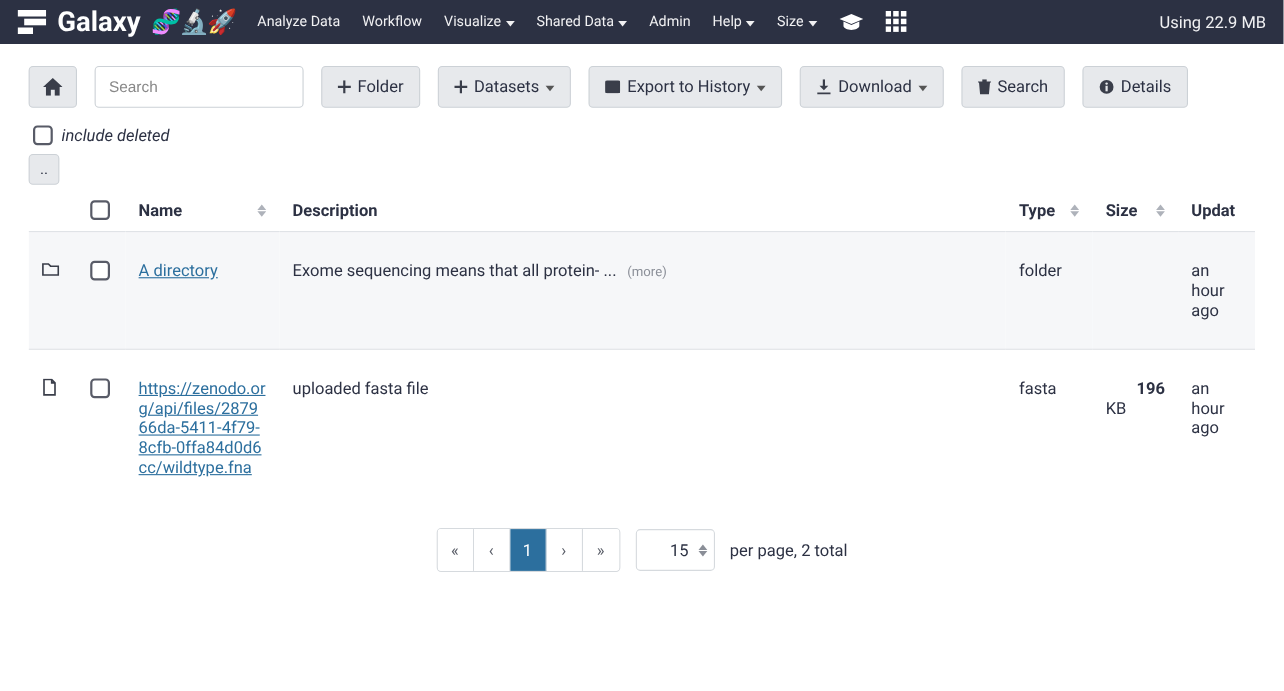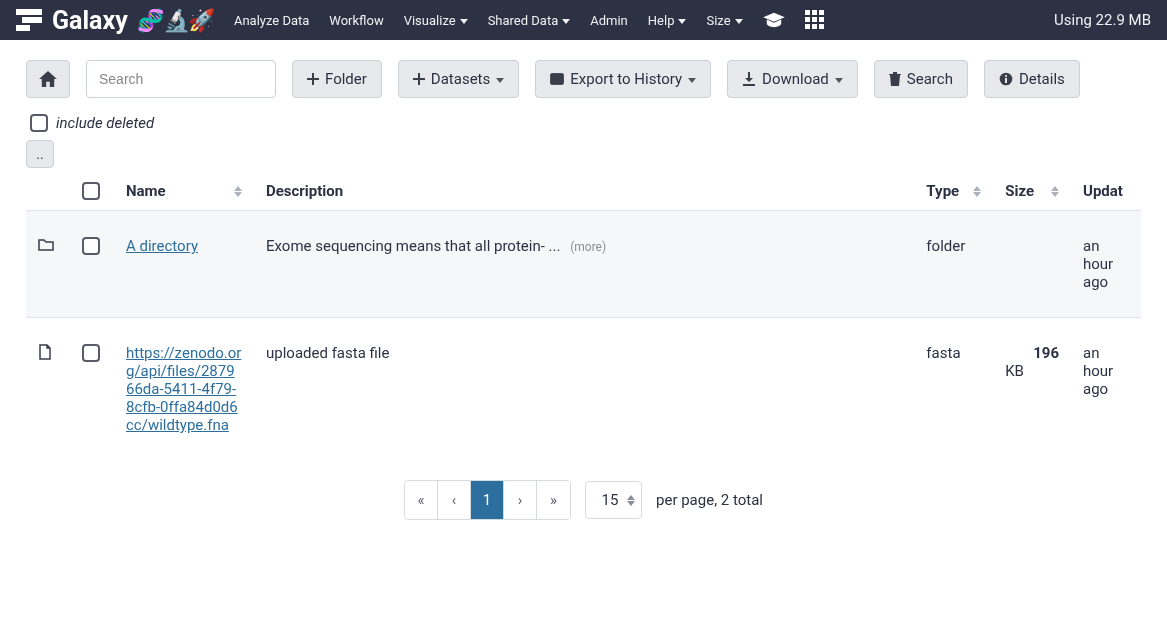--- a/index.html
+++ b/index.html
@@ -218,21 +218,21 @@
       background:#fff;
       border-right:1px solid #d6dade;
     }
     .page-btn:last-child{border-right:none;}
     .page-btn.active { background:#2c6f9e; color:#fff; }
     .stepper {
       display:flex;align-items:center;
       border:1px solid #d6dade;
       border-radius:4px;
       height:38px;
-      padding:0 6px 0 13px;
+      padding:0 6px 0 28px;
       gap:6px;
     }
     .stepper-val { width:22px; text-align:center; }
     .stepper-arrows { display:flex;flex-direction:column;gap:1px; }
     .s-tri-up {width:0;height:0;border-left:4px solid transparent;border-right:4px solid transparent;border-bottom:5px solid #8a8e97;cursor:pointer;}
     .s-tri-dn {width:0;height:0;border-left:4px solid transparent;border-right:4px solid transparent;border-top:5px solid #8a8e97;cursor:pointer;}
 
     
     col.c-icon{width:44px;}
     col.c-check{width:44px;}

